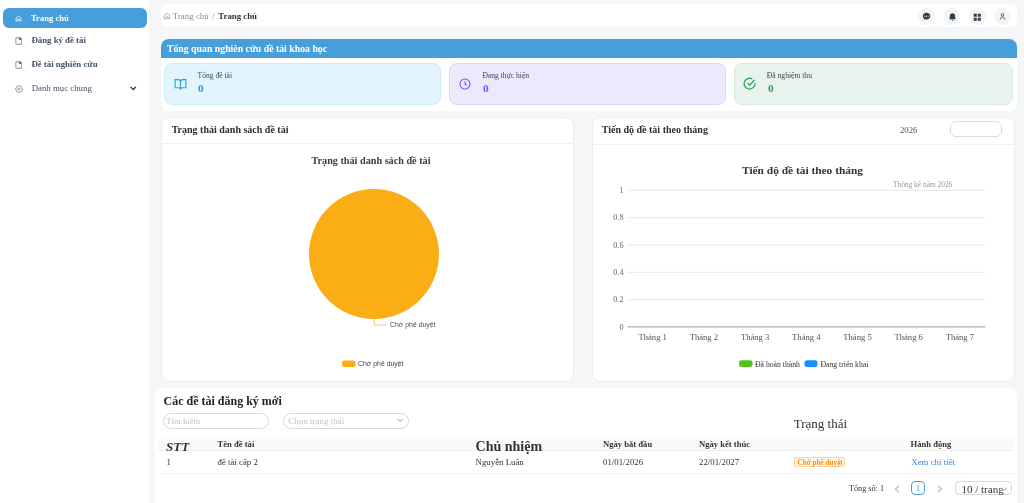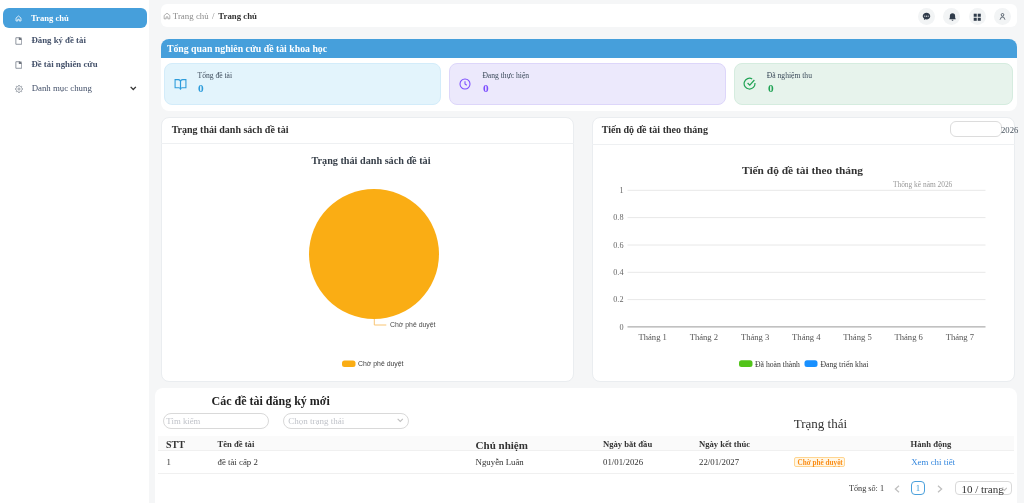--- a/index.html
+++ b/index.html
@@ -136,21 +136,21 @@
   <circle cx="213" cy="137" r="65" fill="#faad14"></circle>
   <path d="M213.3 202 v6 h12" stroke="#f9c573" stroke-width="1" fill="none"></path>
   <text x="229" y="210.3" font-family="Liberation Sans" font-size="6.9" fill="#4a4a4a">Chờ phê duyệt</text>
   <rect x="181" y="243.5" width="13.5" height="6.5" rx="2.5" fill="#faad14"></rect>
   <text x="197" y="249.3" font-family="Liberation Sans" font-size="6.9" fill="#404040">Chờ phê duyệt</text>
 </svg>
 
 <div class="abs card" style="left:591.5px;top:116.7px;width:423.5px;height:265.7px;border:1px solid #eaedf0;"></div>
 <div class="abs" style="left:601.7px;top:124.3px;font-size:10px;font-weight:bold;color:#2f2f2f;">Tiến độ đề tài theo tháng</div>
 <div class="abs" style="left:949.7px;top:120.9px;width:52.8px;height:16.4px;border:1px solid #dcdcdc;border-radius:6px;background:#fff;"></div>
-<div class="abs" style="left:1001px;top:124.6px;font-size:8.7px;color:#4a5560;">2026</div>
+<div class="abs" style="left:900px;top:124.6px;font-size:8.7px;color:#4a5560;">2026</div>
 <div class="abs" style="left:591.5px;top:144px;width:423.5px;height:1px;background:#eef0f2;"></div>
 <div class="abs" style="left:652.5px;top:164px;width:300px;text-align:center;font-size:11.4px;font-weight:bold;color:#333;">Tiến độ đề tài theo tháng</div>
 <div class="abs" style="left:652.3px;top:180.3px;width:300px;text-align:right;font-size:7.4px;color:#999;">Thống kê năm 2026</div>
 <svg class="abs" style="left:591.5px;top:116.7px;" width="423.5" height="266">
   <g stroke="#e8e8e8" stroke-width="1">
     <line x1="35.5" y1="73.3" x2="393.5" y2="73.3"></line>
     <line x1="35.5" y1="100.6" x2="393.5" y2="100.6"></line>
     <line x1="35.5" y1="128" x2="393.5" y2="128"></line>
     <line x1="35.5" y1="155.3" x2="393.5" y2="155.3"></line>
     <line x1="35.5" y1="182.6" x2="393.5" y2="182.6"></line>
@@ -173,36 +173,36 @@
     <text x="316.7" y="222.5">Tháng 6</text>
     <text x="367.9" y="222.5">Tháng 7</text>
   </g>
   <rect x="147" y="243.3" width="13.5" height="6.8" rx="2.5" fill="#52c41a"></rect>
   <text x="163" y="249.8" font-size="7.7" fill="#333">Đã hoàn thành</text>
   <rect x="212.5" y="243.3" width="13" height="6.8" rx="2.5" fill="#1890ff"></rect>
   <text x="228.5" y="249.8" font-size="7.7" fill="#333">Đang triển khai</text>
 </svg>
 
 <div class="abs card" style="left:155px;top:388px;width:862px;height:122px;"></div>
-<div class="abs" style="left:163.5px;top:394px;font-size:12px;font-weight:bold;color:#222;margin-left:48px;">Các đề tài đăng ký mới</div>
+<div class="abs" style="left:163.5px;top:394px;font-size:12px;font-weight:bold;color:#222;">Các đề tài đăng ký mới</div>
 
 <div class="abs" style="left:162.5px;top:412.5px;width:106.6px;height:16.3px;border:1px solid #d9d9d9;border-radius:8px;background:#fff;"></div>
 <div class="abs" style="left:166.3px;top:415.8px;font-size:8.7px;color:#c0c3c9;">Tìm kiếm</div>
 <div class="abs" style="left:283.4px;top:412.5px;width:126px;height:16.3px;border:1px solid #d9d9d9;border-radius:8px;background:#fff;"></div>
 <div class="abs" style="left:288.3px;top:415.5px;font-size:9px;color:#c0c3c9;">Chọn trạng thái</div>
 <div class="abs" style="left:397px;top:418.3px;">
   <svg width="6.5" height="5" viewBox="0 0 10 7" fill="none" stroke="#bfbfbf" stroke-width="1.6">
       <path d="M1 1 L5 5 L9 1"></path>
     </svg>
 </div>
 
 <div class="abs" style="left:158.4px;top:435.6px;width:855.2px;height:15.4px;background:#fafafa;border-bottom:1px solid #f0f0f0;"></div>
-<div class="abs" style="left:166px;top:439.2px;font-size:10px;font-weight:bold;color:#333;">STT</div>
+<div class="abs" style="left:166px;top:439.2px;font-size:13px;font-weight:bold;color:#333;font-style:italic;">STT</div>
 <div class="abs" style="left:217.5px;top:439.2px;font-size:8.6px;font-weight:bold;color:#333;">Tên đề tài</div>
-<div class="abs" style="left:475.6px;top:439.2px;font-size:11px;font-weight:bold;color:#333;">Chủ nhiệm</div>
+<div class="abs" style="left:475.6px;top:439.2px;font-size:14px;font-weight:bold;color:#333;">Chủ nhiệm</div>
 <div class="abs" style="left:603px;top:439.2px;font-size:8.6px;font-weight:bold;color:#333;">Ngày bắt đầu</div>
 <div class="abs" style="left:699px;top:439.2px;font-size:8.6px;font-weight:bold;color:#333;">Ngày kết thúc</div>
 <div class="abs" style="left:793.7px;top:416px;font-size:13px;font-weight:normal;color:#333;">Trạng thái</div>
 <div class="abs" style="left:910.5px;top:439.2px;font-size:8.6px;font-weight:bold;color:#333;">Hành động</div>
 
 <div class="abs" style="left:158.4px;top:473px;width:855.2px;height:1px;background:#f0f0f0;"></div>
 <div class="abs" style="left:166.4px;top:456.8px;font-size:8.8px;color:#333;">1</div>
 <div class="abs" style="left:217.5px;top:456.8px;font-size:8.8px;color:#333;">đề tài cấp 2</div>
 <div class="abs" style="left:475.6px;top:456.8px;font-size:8.8px;color:#333;">Nguyễn Luân</div>
 <div class="abs" style="left:603px;top:456.8px;font-size:8.8px;color:#333;">01/01/2026</div>

